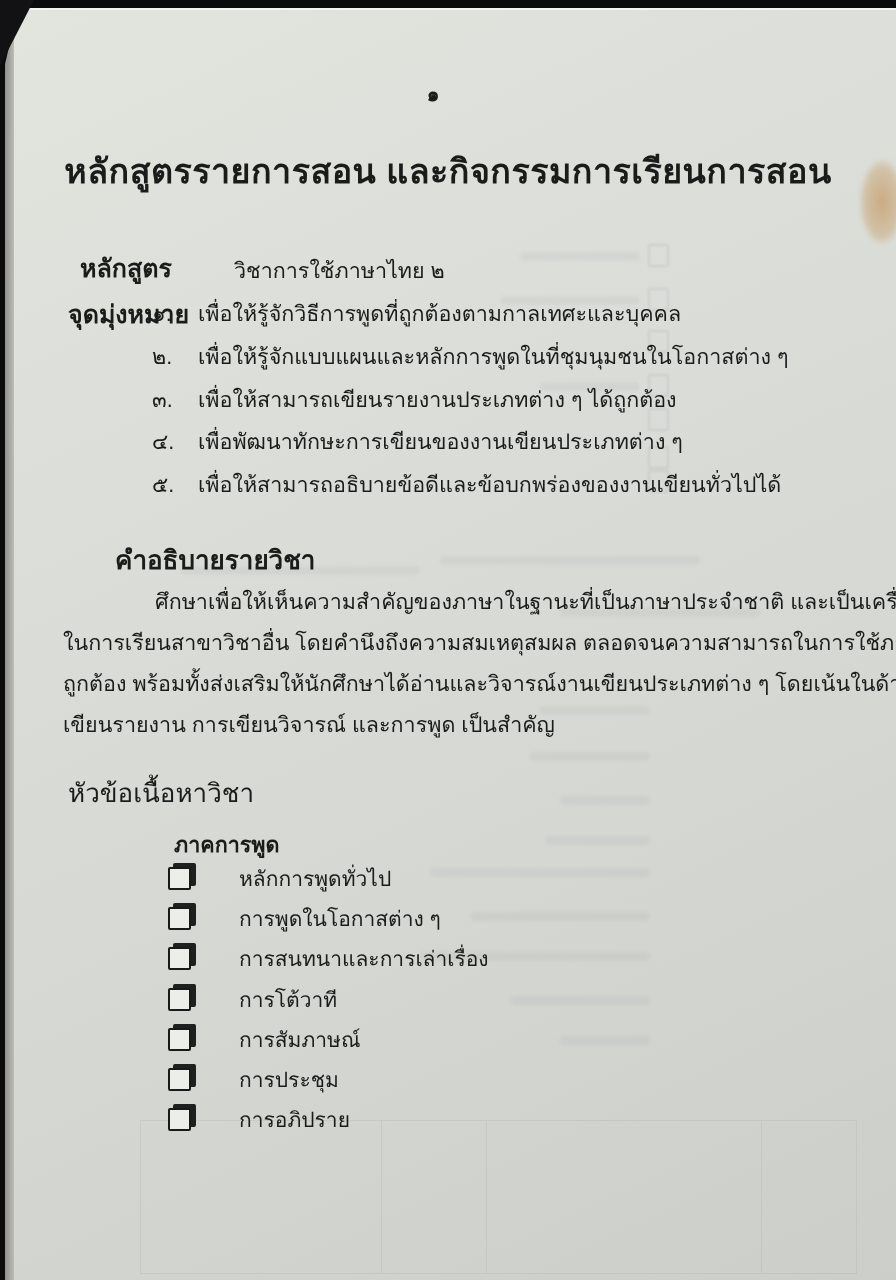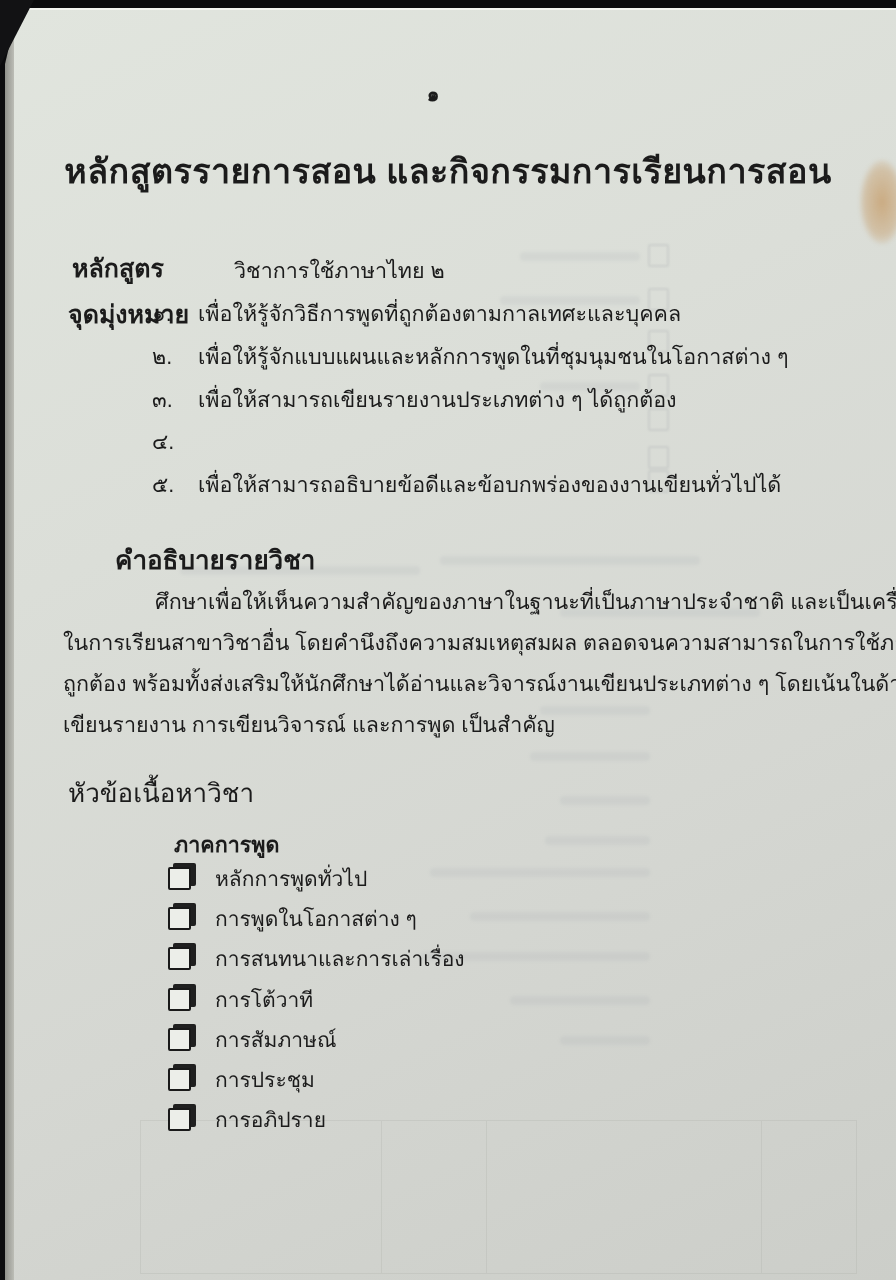--- a/index.html
+++ b/index.html
@@ -28,34 +28,34 @@
   .stain{
     position:absolute;left:860px;top:160px;width:44px;height:84px;
     border-radius:50%;
     background:radial-gradient(ellipse at center,rgba(198,158,108,.8) 0%,rgba(198,158,108,.45) 55%,rgba(198,158,108,0) 78%);
     filter:blur(2px);
   }
   
   .txt{position:absolute;white-space:nowrap;}
   .pagenum{top:78px;left:408px;width:50px;text-align:center;font-size:20px;font-weight:bold;}
   .title{top:144px;left:0;width:896px;text-align:center;font-size:34px;font-weight:bold;letter-spacing:.5px;}
-  .course-label{top:248px;left:72px;font-size:25px;font-weight:bold;}
+  .course-label{top:248px;left:80px;font-size:25px;font-weight:bold;}
   .course-value{top:253px;left:210px;font-size:21.5px;margin-left:24px;}
   .objectives-label{top:294px;left:68px;font-size:25px;font-weight:bold;}
   .objectives{position:absolute;top:296px;left:152px;list-style:none;margin:0;padding:0;}
   .objectives li{display:flex;height:42.8px;font-size:21.5px;align-items:flex-start;}
   .objectives .num{width:46px;}
   .desc-heading{top:539px;left:68px;font-size:26px;font-weight:bold;margin-left:47px;}
   .desc{position:absolute;top:584px;left:63px;width:810px;}
   .desc div{height:41px;font-size:21.5px;white-space:nowrap;}
   .desc div:first-child{padding-left:92px;}
   .topics-heading{top:772px;left:68px;font-size:26px;font-weight:normal;}
   .topics-sub{top:827px;left:174px;font-size:21.5px;font-weight:bold;}
   .checklist{position:absolute;top:858px;left:168px;}
-  .check-row{display:flex;align-items:center;height:40.3px;}
+  .check-row{display:flex;align-items:center;height:40.3px;gap:24px;}
   .checkbox{
     width:19px;height:19px;flex:0 0 19px;margin-right:24px;
     background:#eceee9;border:2.5px solid #191919;border-radius:2px;
     box-shadow:5px -4px 0 0 #1f1f1f;
   }
   .check-row .label{font-size:21px;}
   
   .ghost{position:absolute;opacity:.16;filter:blur(1px);}
   .ghost-box{width:17px;height:19px;border:2px solid #7d828c;border-radius:2px;}
   .ghost-bar{height:9px;background:#9aa0a8;border-radius:4px;opacity:.13;filter:blur(1.5px);position:absolute;}
@@ -131,20 +131,21 @@
     <li>
       <span class="num">๒.</span>
       <span>เพื่อให้รู้จักแบบแผนและหลักการพูดในที่ชุมนุมชนในโอกาสต่าง ๆ</span>
     </li>
     <li>
       <span class="num">๓.</span>
       <span>เพื่อให้สามารถเขียนรายงานประเภทต่าง ๆ ได้ถูกต้อง</span>
     </li>
     <li>
       <span class="num">๔.</span>
+      <span>เพื่อพัฒนาทักษะการเขียนของงานเขียนประเภทต่าง ๆ</span>
     </li>
     <li>
       <span class="num">๕.</span>
       <span>เพื่อให้สามารถอธิบายข้อดีและข้อบกพร่องของงานเขียนทั่วไปได้</span>
     </li>
   </ul>
 
   <div class="txt desc-heading">คำอธิบายรายวิชา</div>
   <div class="desc">
     <div>ศึกษาเพื่อให้เห็นความสำคัญของภาษาในฐานะที่เป็นภาษาประจำชาติ และเป็นเครื่องมือ</div>

